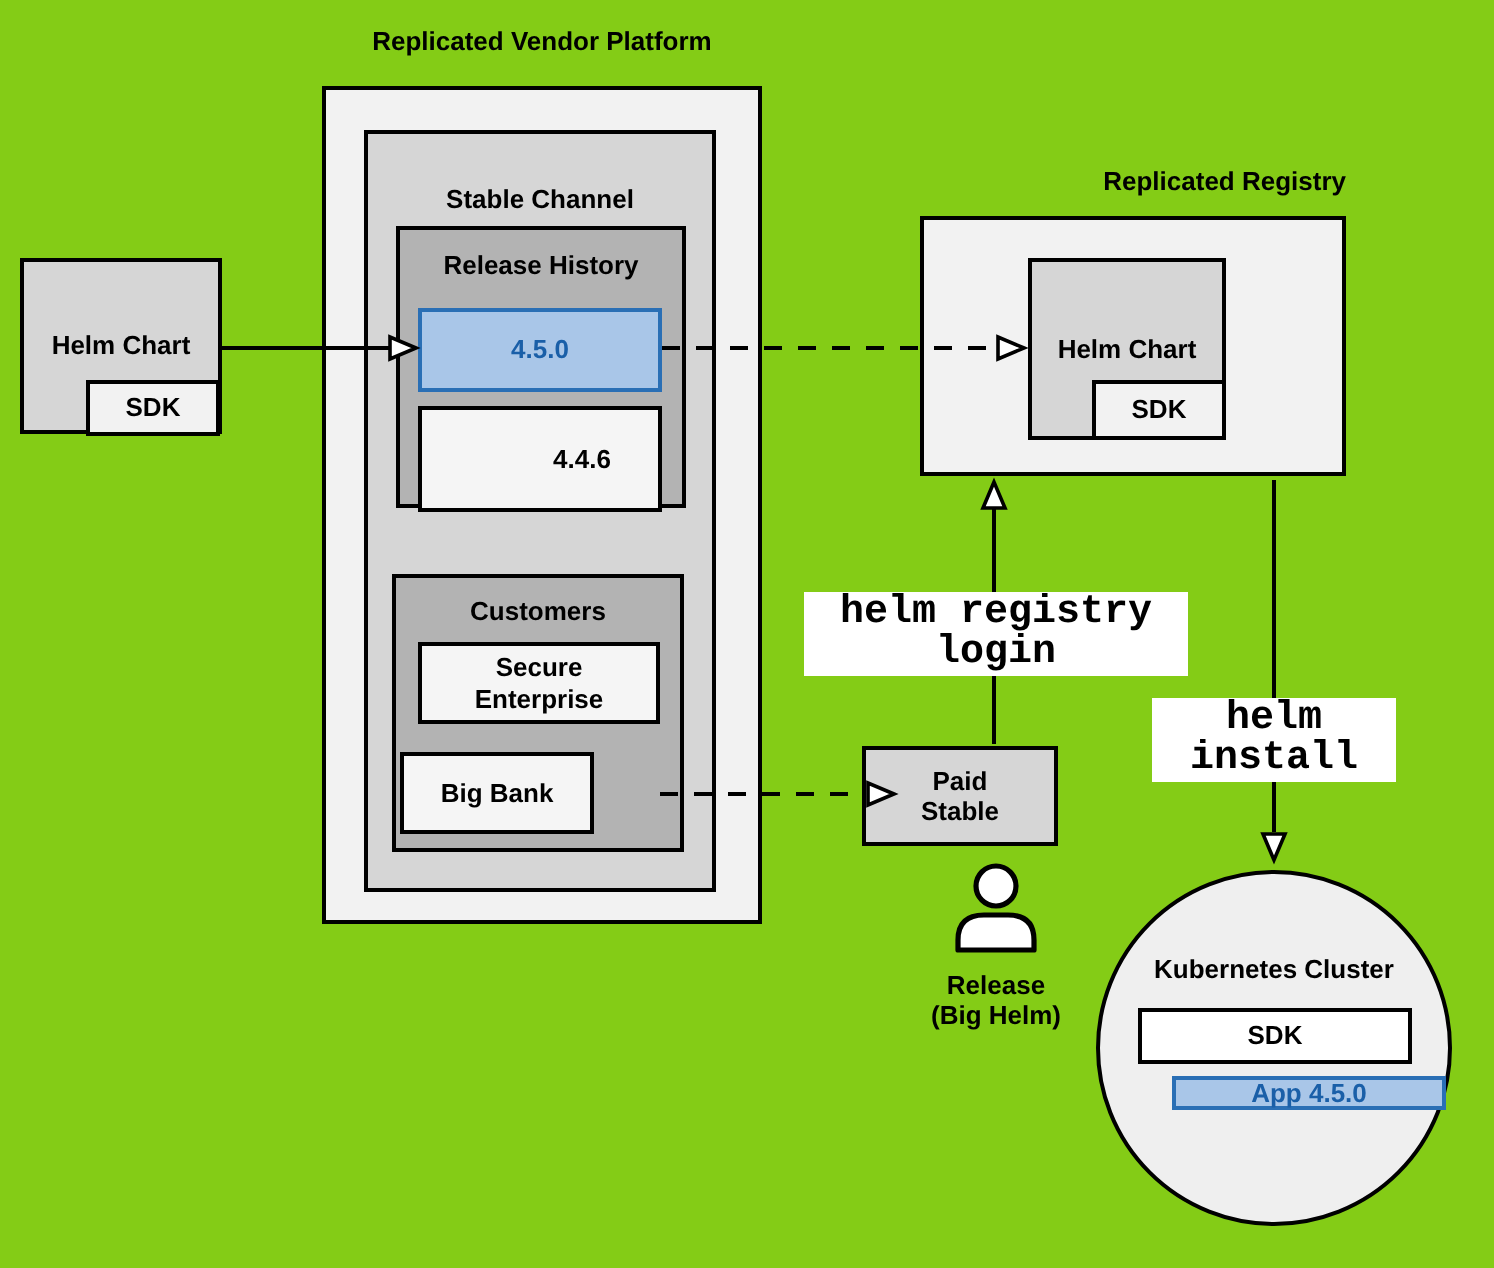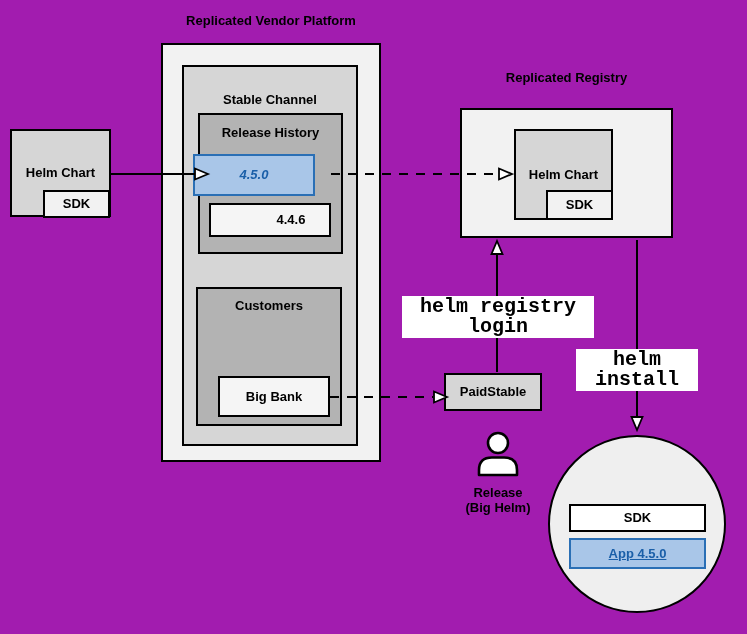--- a/index.html
+++ b/index.html
@@ -7,21 +7,21 @@
     --highlight-border:#2a6fb5;
     --highlight-text:#1a5fa8;
     --box-light:#f2f2f2;
     --box-medium:#d6d6d6;
     --box-dark:#b3b3b3;
     --box-white:#f5f5f5;
     --stroke:#000000;
   }
   html,body{margin:0;padding:0;background:#ffffff;}
   #canvas{
-    position:relative;width:747px;height:634px;background:#a21caf;
+    position:relative;width:747px;height:634px;background:#84cc16;
     font-family:"Liberation Sans",sans-serif;color:#000;overflow:hidden;
   }
   .box{position:absolute;box-sizing:border-box;border:2px solid var(--stroke);}
   .lbl{font-weight:bold;font-size:13px;line-height:1.18;text-align:center;}
   .hdr{position:absolute;left:0;right:0;text-align:center;font-weight:bold;font-size:13px;}
   .center{display:flex;align-items:center;justify-content:center;}
   .title{position:absolute;text-align:center;font-weight:bold;font-size:13px;}
   .fill-light{background:var(--box-light);}
   .fill-medium{background:var(--box-medium);}
   .fill-dark{background:var(--box-dark);}
@@ -43,65 +43,69 @@
   <div class="title" style="left:151px;top:13px;width:240px;">Replicated Vendor Platform</div>
   <div class="box fill-light" style="left:161px;top:43px;width:220px;height:419px;"></div>
 
   <div class="box fill-medium" style="left:182px;top:65px;width:176px;height:381px;">
     <div class="hdr" style="top:9px;margin-top:16px;">Stable Channel</div>
   </div>
 
   <div class="box fill-dark" style="left:198px;top:113px;width:145px;height:141px;">
     <div class="hdr" style="top:10px;">Release History</div>
   </div>
-  <div class="box blue-box center lbl" style="left:193px;top:154px;width:122px;height:42px;font-style:italic;">
+  <div class="box blue-box center lbl" style="left:209px;top:154px;width:122px;height:42px;">
     <span>4.5.0</span>
   </div>
-  <div class="box fill-white center lbl" style="left:209px;top:203px;width:122px;height:34px;padding-left:42px;">
+  <div class="box fill-white center lbl" style="left:209px;top:203px;width:122px;height:53px;padding-left:42px;">
     <span>4.4.6</span>
   </div>
 
   <div class="box fill-dark" style="left:196px;top:287px;width:146px;height:139px;">
     <div class="hdr" style="top:9px;">Customers</div>
   </div>
-  <div class="box fill-white center lbl" style="left:218px;top:376px;width:112px;height:41px;">
+  <div class="box fill-white center lbl" style="left:209px;top:321px;width:121px;height:41px;padding:0 12px;">
+    <span>Secure Enterprise</span>
+  </div>
+  <div class="box fill-white center lbl" style="left:200px;top:376px;width:97px;height:41px;">
     <span>Big Bank</span>
   </div>
 
   <div class="box fill-medium center lbl" style="left:10px;top:129px;width:101px;height:88px;">
     <span>Helm Chart</span>
   </div>
   <div class="box fill-light center lbl" style="left:43px;top:190px;width:67px;height:28px;">
     <span>SDK</span>
   </div>
 
-  <div class="title" style="left:460px;top:70px;width:213px;">Replicated Registry</div>
+  <div class="title" style="left:460px;top:83px;width:213px;text-align:right;">Replicated Registry</div>
   <div class="box fill-light" style="left:460px;top:108px;width:213px;height:130px;"></div>
   <div class="box fill-medium center lbl" style="left:514px;top:129px;width:99px;height:91px;">
     <span>Helm Chart</span>
   </div>
   <div class="box fill-light center lbl" style="left:546px;top:190px;width:67px;height:30px;">
     <span>SDK</span>
   </div>
 
-  <div class="box fill-medium center lbl" style="left:444px;top:373px;width:98px;height:38px;flex-direction:row;">
+  <div class="box fill-medium center lbl" style="left:431px;top:373px;width:98px;height:50px;flex-direction:column;">
     <span>Paid</span>
     <span>Stable</span>
   </div>
 
   <div class="title" style="left:448px;top:485px;width:100px;line-height:1.18;">
     <div>Release</div>
     <div>(Big Helm)</div>
   </div>
 
   <div class="box circle fill-light" style="left:548px;top:435px;width:178px;height:178px;background:#efefef;"></div>
+  <div class="title" style="left:548px;top:477px;width:178px;">Kubernetes Cluster</div>
   <div class="box center lbl" style="left:569px;top:504px;width:137px;height:28px;background:#ffffff;">
     <span>SDK</span>
   </div>
-  <div class="box blue-box center lbl" style="left:569px;top:538px;width:137px;height:31px;text-decoration:underline;">
+  <div class="box blue-box center lbl" style="left:586px;top:538px;width:137px;height:17px;">
     <span>App 4.5.0</span>
   </div>
 
   <div class="mono-label" style="left:402px;top:296px;width:192px;">helm registry login</div>
   <div class="mono-label" style="left:576px;top:349px;width:122px;">helm install</div>
 
   <svg id="arrow-layer" width="747" height="634" viewBox="0 0 747 634">
 
     <g>
       <line x1="111" y1="174" x2="196" y2="174" stroke="#000" stroke-width="2"></line>

